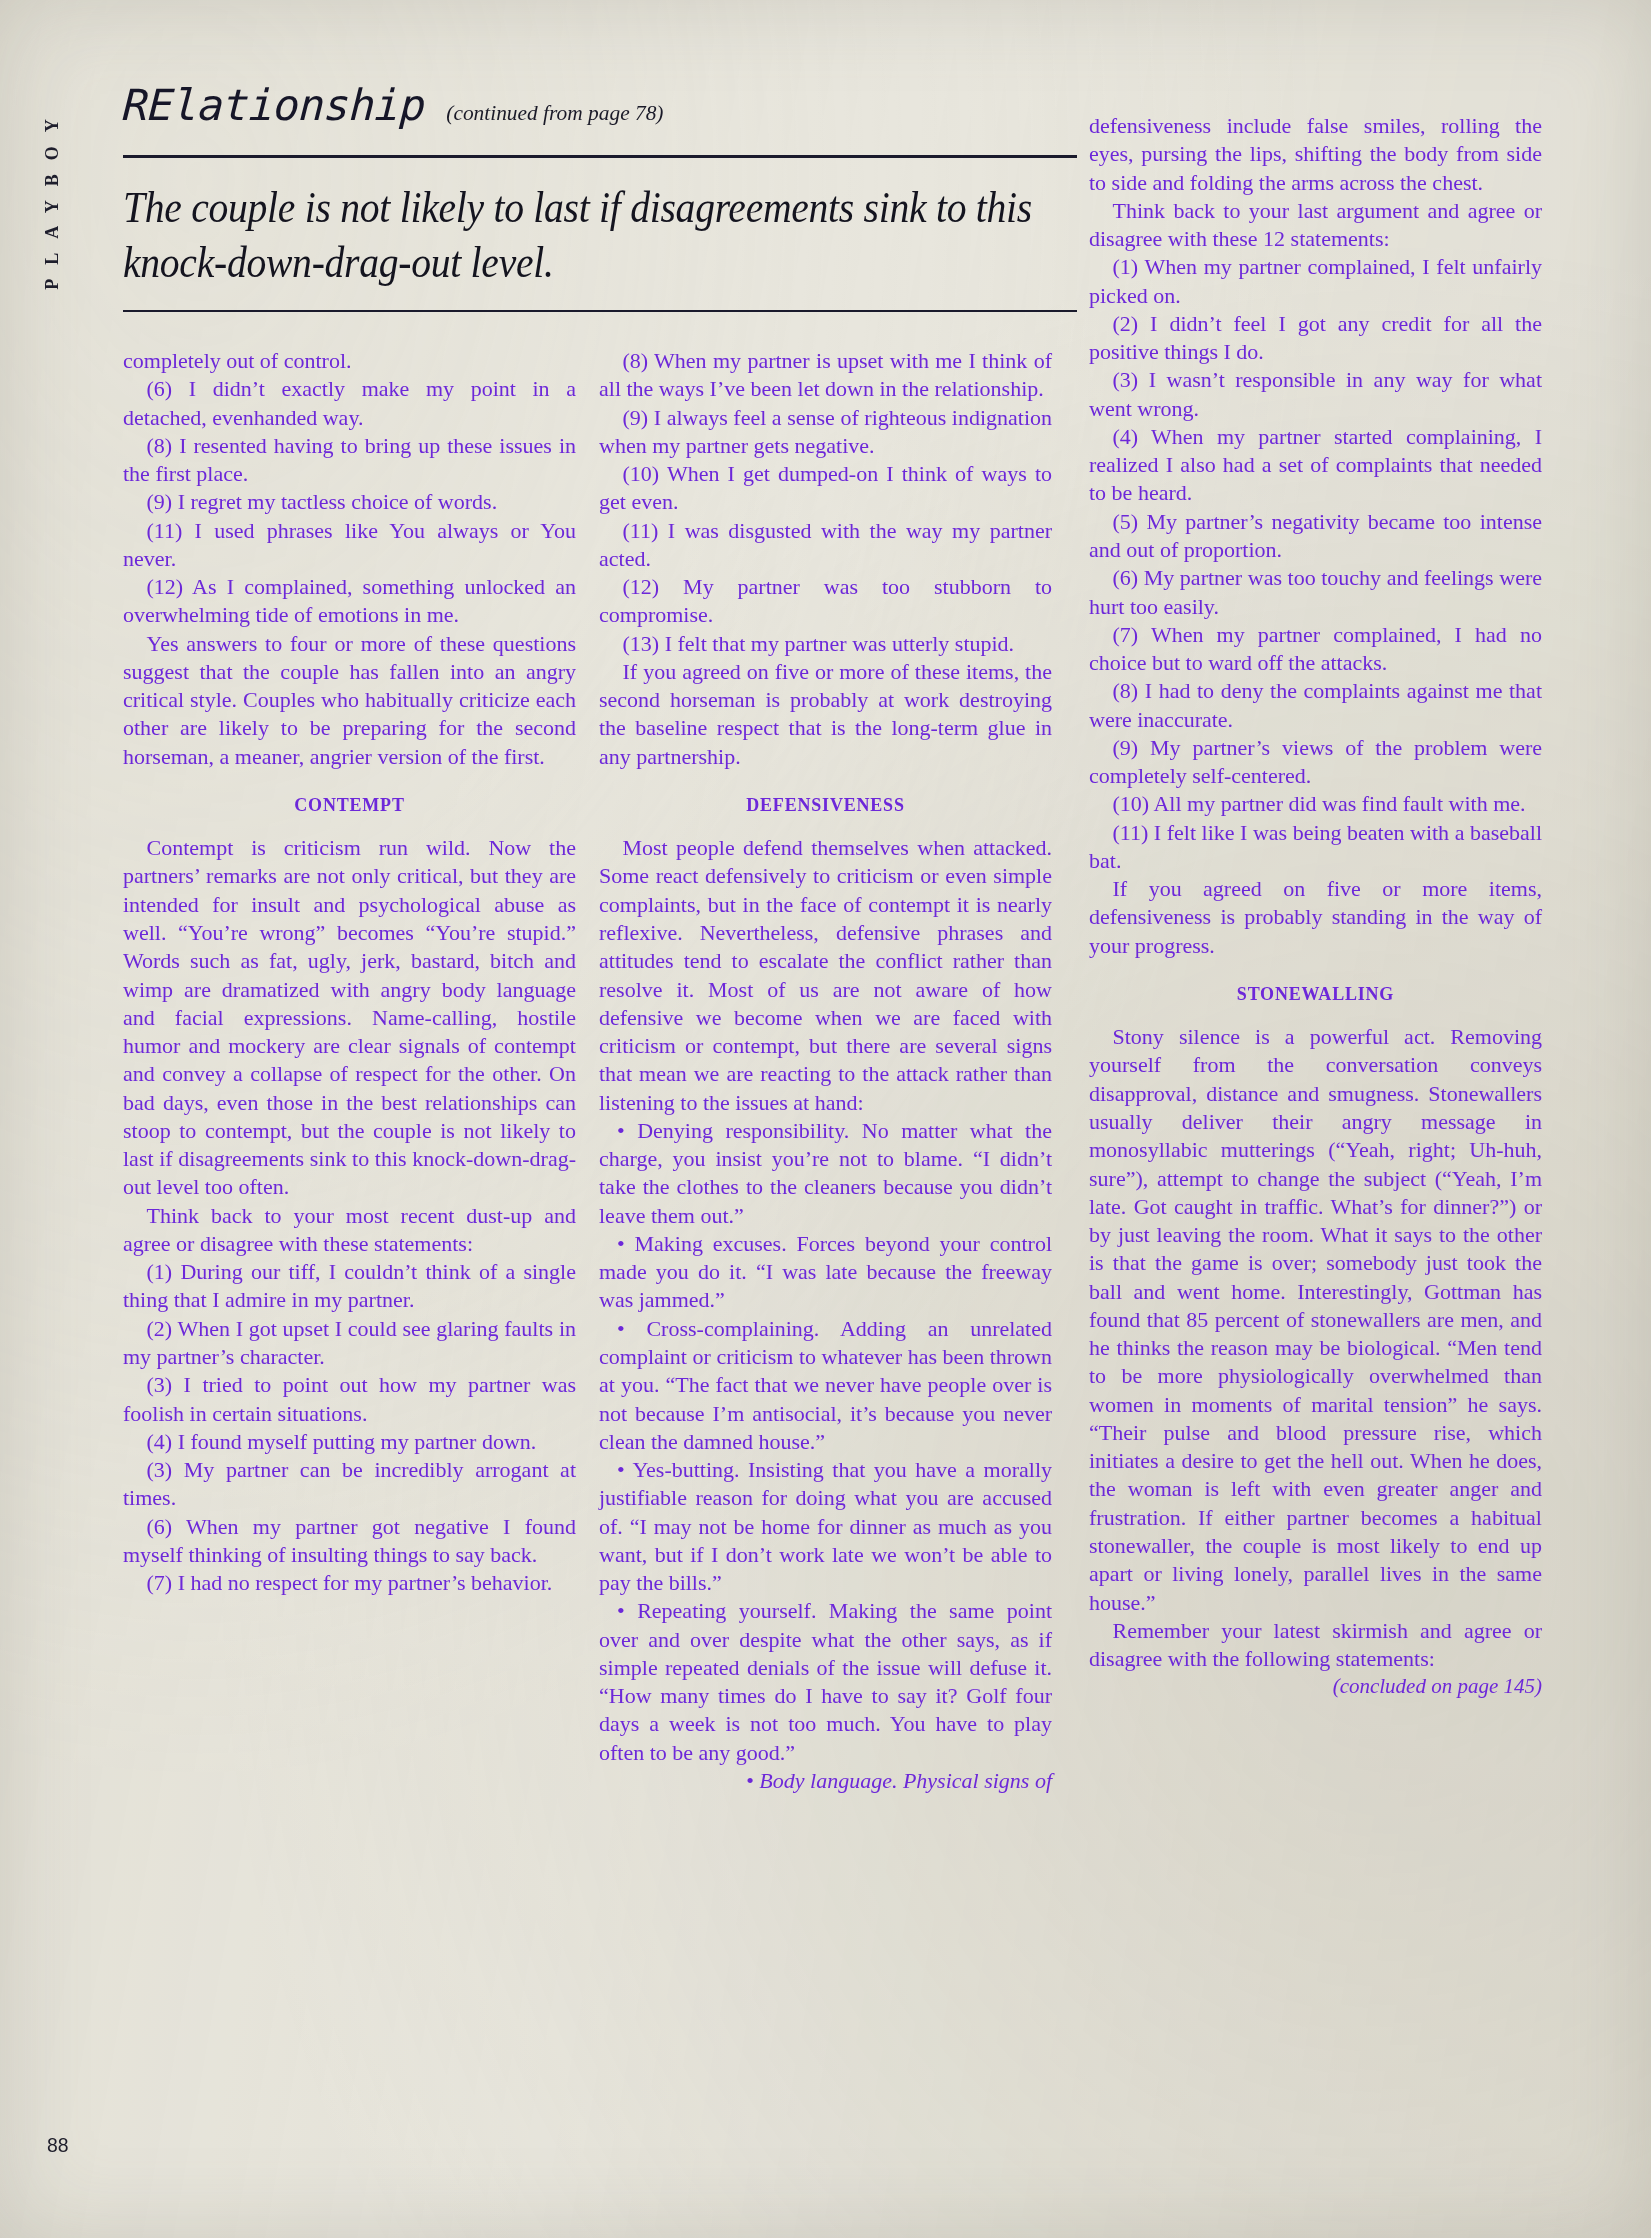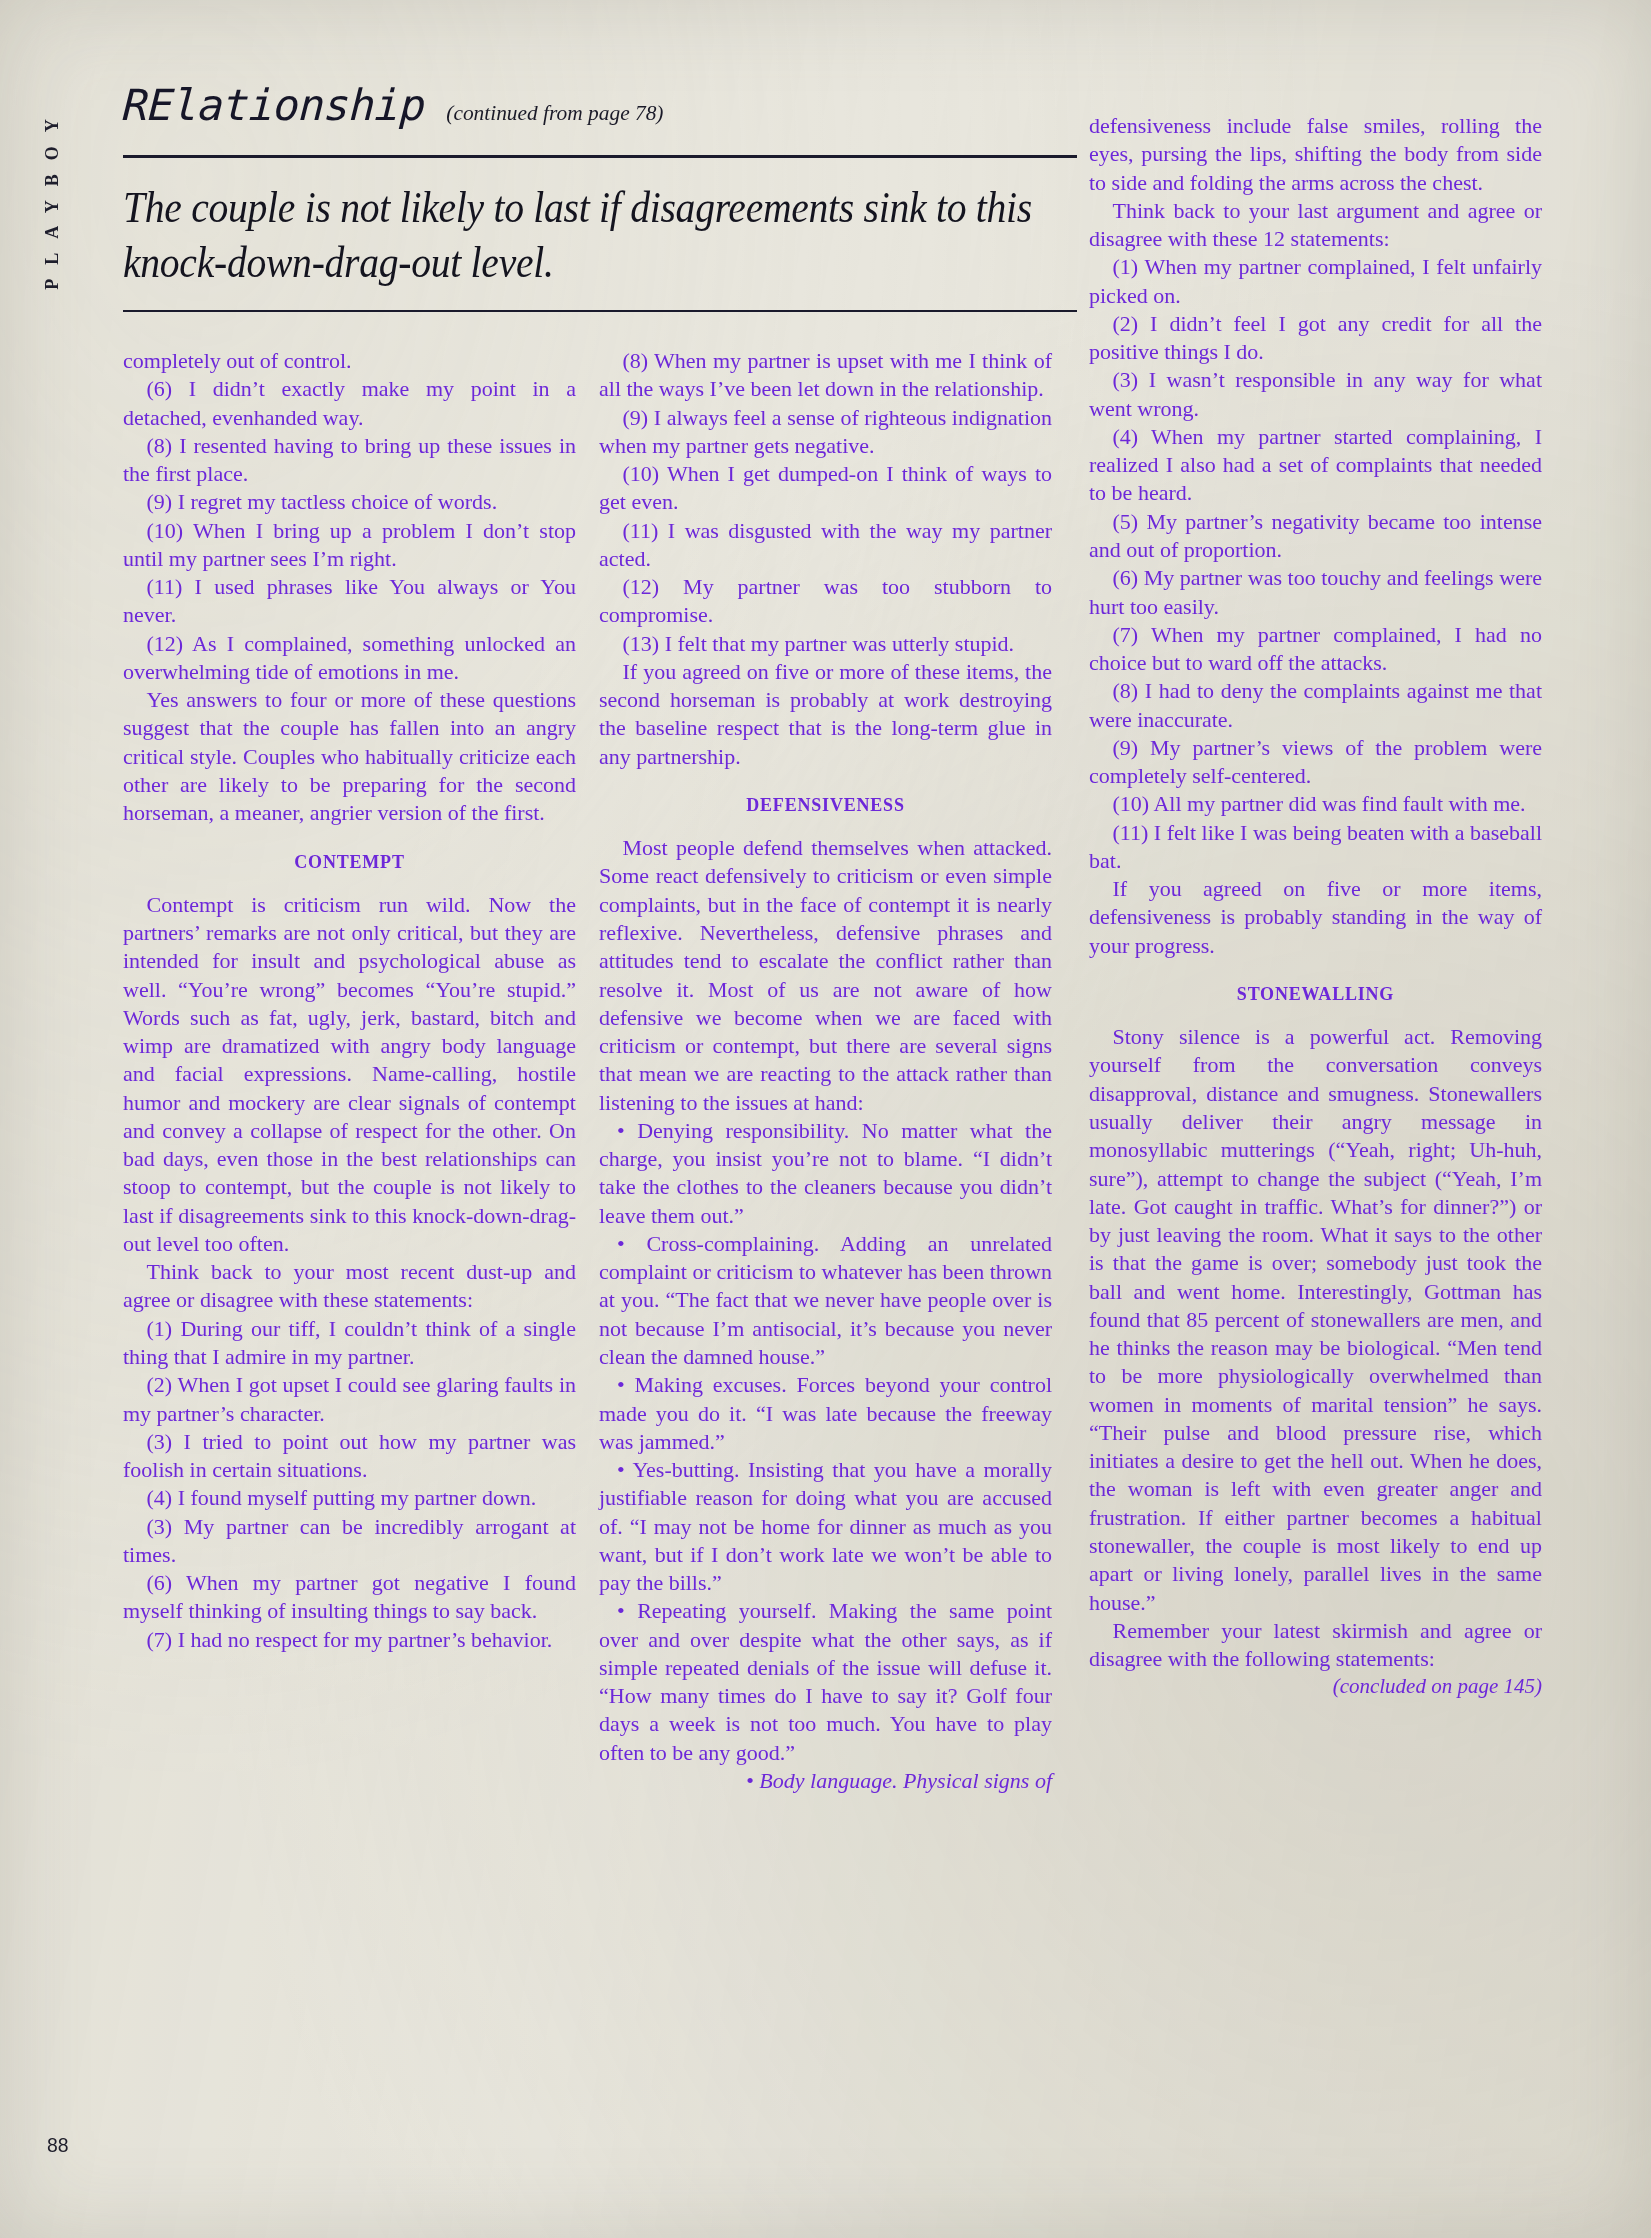--- a/index.html
+++ b/index.html
@@ -188,21 +188,20 @@
     <div class="rule"></div>
     <div class="deck">The couple is not likely to last if disagreements sink to this knock-down-drag-out level.</div>
     <div class="rule2"></div>
   </div>
 
   <div class="col c1">
     <p class="noind">completely out of control.</p>
     <p>(6) I didn’t exactly make my point in a detached, evenhanded way.</p>
     <p>(8) I resented having to bring up these issues in the first place.</p>
     <p>(9) I regret my tactless choice of words.</p>
-    <p>(10) When I bring up a problem I don’t stop until my partner sees I’m right.</p>
     <p>(11) I used phrases like You always or You never.</p>
     <p>(12) As I complained, something unlocked an overwhelming tide of emotions in me.</p>
     <p>Yes answers to four or more of these questions suggest that the couple has fallen into an angry critical style. Couples who habitually criticize each other are likely to be preparing for the second horseman, a meaner, angrier version of the first.</p>
     <div class="sechead">CONTEMPT</div>
     <p>Contempt is criticism run wild. Now the partners’ remarks are not only critical, but they are intended for insult and psychological abuse as well. “You’re wrong” becomes “You’re stupid.” Words such as fat, ugly, jerk, bastard, bitch and wimp are dramatized with angry body language and facial expressions. Name-calling, hostile humor and mockery are clear signals of contempt and convey a collapse of respect for the other. On bad days, even those in the best relationships can stoop to contempt, but the couple is not likely to last if disagreements sink to this knock-down-drag-out level too often.</p>
     <p>Think back to your most recent dust-up and agree or disagree with these statements:</p>
     <p>(1) During our tiff, I couldn’t think of a single thing that I admire in my partner.</p>
     <p>(2) When I got upset I could see glaring faults in my partner’s character.</p>
     <p>(3) I tried to point out how my partner was foolish in certain situations.</p>
     <p>(4) I found myself putting my partner down.</p>
@@ -215,22 +214,22 @@
     <p>(8) When my partner is upset with me I think of all the ways I’ve been let down in the relationship.</p>
     <p>(9) I always feel a sense of righteous indignation when my partner gets negative.</p>
     <p>(10) When I get dumped-on I think of ways to get even.</p>
     <p>(11) I was disgusted with the way my partner acted.</p>
     <p>(12) My partner was too stubborn to compromise.</p>
     <p>(13) I felt that my partner was utterly stupid.</p>
     <p>If you agreed on five or more of these items, the second horseman is probably at work destroying the baseline respect that is the long-term glue in any partnership.</p>
     <div class="sechead">DEFENSIVENESS</div>
     <p>Most people defend themselves when attacked. Some react defensively to criticism or even simple complaints, but in the face of contempt it is nearly reflexive. Nevertheless, defensive phrases and attitudes tend to escalate the conflict rather than resolve it. Most of us are not aware of how defensive we become when we are faced with criticism or contempt, but there are several signs that mean we are reacting to the attack rather than listening to the issues at hand:</p>
     <p class="bullet">• Denying responsibility. No matter what the charge, you insist you’re not to blame. “I didn’t take the clothes to the cleaners because you didn’t leave them out.”</p>
+    <p class="bullet">• Making excuses. Forces beyond your control made you do it. “I was late because the freeway was jammed.”</p>
     <p class="bullet">• Cross-complaining. Adding an unrelated complaint or criticism to whatever has been thrown at you. “The fact that we never have people over is not because I’m antisocial, it’s because you never clean the damned house.”</p>
-    <p class="bullet">• Making excuses. Forces beyond your control made you do it. “I was late because the freeway was jammed.”</p>
     <p class="bullet">• Yes-butting. Insisting that you have a morally justifiable reason for doing what you are accused of. “I may not be home for dinner as much as you want, but if I don’t work late we won’t be able to pay the bills.”</p>
     <p class="bullet">• Repeating yourself. Making the same point over and over despite what the other says, as if simple repeated denials of the issue will defuse it. “How many times do I have to say it? Golf four days a week is not too much. You have to play often to be any good.”</p>
     <p class="bullet last-line">• Body language. Physical signs of</p>
   </div>
 
   <div class="col c3">
     <p class="noind">defensiveness include false smiles, rolling the eyes, pursing the lips, shifting the body from side to side and folding the arms across the chest.</p>
     <p>Think back to your last argument and agree or disagree with these 12 statements:</p>
     <p>(1) When my partner complained, I felt unfairly picked on.</p>
     <p>(2) I didn’t feel I got any credit for all the positive things I do.</p>

